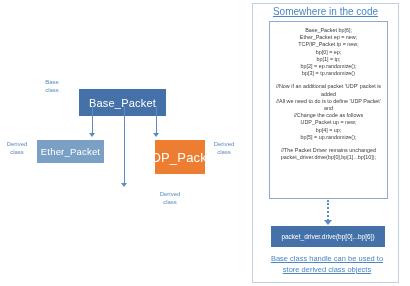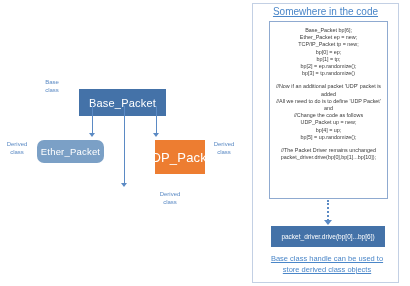--- a/index.html
+++ b/index.html
@@ -41,21 +41,20 @@
     background: #4472a8;
     font-size: 11px;
     margin-top: 10px;
   }
 
   #ether-packet-node {
     left: 37px;  top: 140px;
     width: 67px;  height: 23px;
     background: #7ba0c6;
     font-size: 9.5px;
-    border-radius: 7px;
   }
 
   #udp-packet-node {
     left: 155px; top: 140px;
     width: 50px;  height: 34px;
     background: #ed7d31;
     font-size: 13px;
   }
 
   #tcpip-packet-node {

